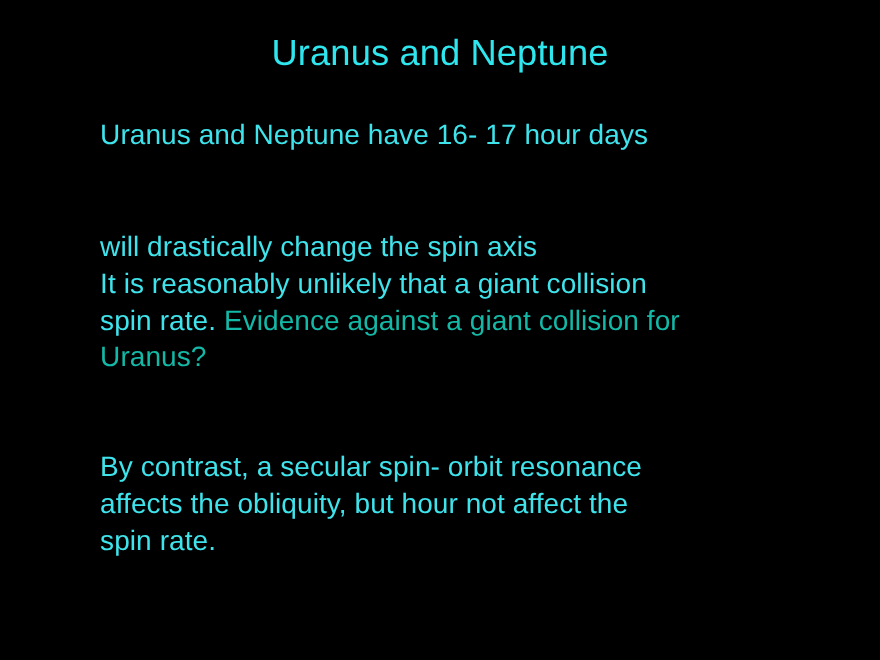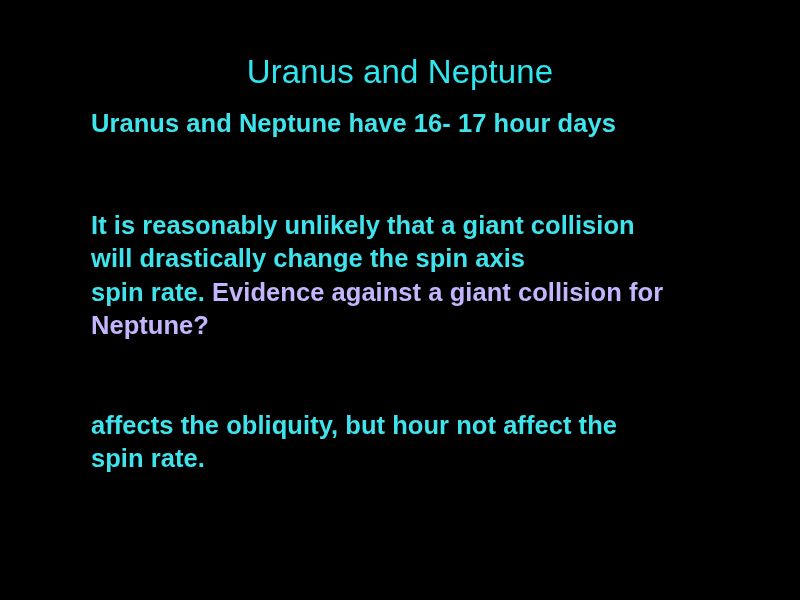--- a/index.html
+++ b/index.html
@@ -30,21 +30,20 @@
     left: 0;
     top: 29px;
     width: 800px;
     text-align: center;
     color: #2FE6EE;
     font-size: 33px;
     line-height: 38px;
     font-weight: 400;
     letter-spacing: 0.1px;
     white-space: nowrap;
-    margin-top: 24px;
   }
 
   
   .body-block {
     position: absolute;
     left: 91px;
     top: 107px;
     width: 640px;
   }
 
@@ -54,28 +53,27 @@
     line-height: 33.5px;
     font-weight: 400;
     letter-spacing: 0.05px;
     margin: 0;
     width: 625px;
   }
 
   .para .line {
     display: block;
     white-space: nowrap;
-    font-weight: bold;
   }
 
   .para-gap-1 { height: 68px; }
   .para-gap-2 { height: 66px; }
 
   .red {
-    color: #c4b5fd;
+    color: #14b8a6;
   }
 
   .cyan {
     color: #3FE3EB;
   }
 </style>
 </head>
 <body>
 
 <div class="slide">
@@ -84,27 +82,28 @@
 
   <div class="body-block">
 
     <p class="para">
       <span class="line">Uranus and Neptune have 16- 17 hour days</span>
     </p>
 
     <div class="para-gap-1"></div>
 
     <p class="para">
+      <span class="line">will drastically change the spin axis</span>
       <span class="line">It is reasonably unlikely that a giant collision</span>
-      <span class="line">will drastically change the spin axis</span>
       <span class="line"><span class="cyan">spin rate. </span><span class="red">Evidence against a giant collision for</span></span>
-      <span class="line red">Neptune?</span>
+      <span class="line red">Uranus?</span>
     </p>
 
     <div class="para-gap-2"></div>
 
     <p class="para">
+      <span class="line">By contrast, a secular spin- orbit resonance</span>
       <span class="line">affects the obliquity, but hour not affect the</span>
       <span class="line">spin rate.</span>
     </p>
 
   </div>
 </div>
 
 </body></html>

